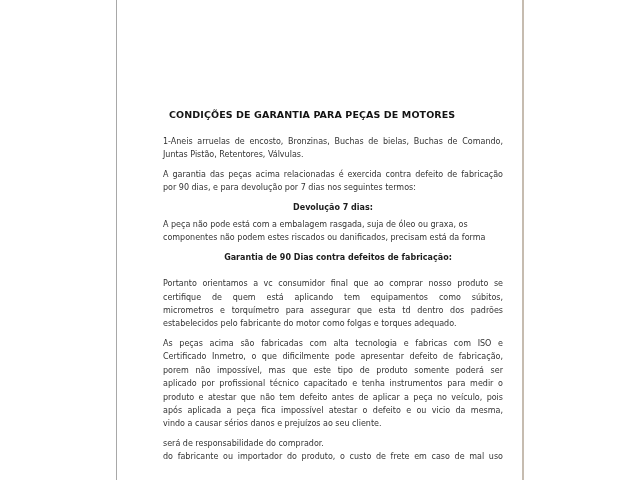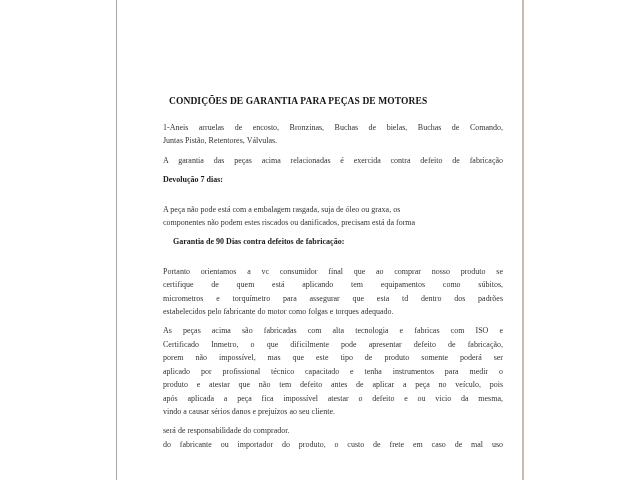--- a/index.html
+++ b/index.html
@@ -25,50 +25,50 @@
     background: #a8a8a8;
   }
   .rule-right {
     left: 522px;
     width: 2px;
     background: #c6bcb0;
   }
   .doc {
     position: absolute;
     left: 163px;
-    top: 94px;
+    top: 108px;
     width: 340px;
     color: #333333;
     font-size: 8px;
-    font-family: Liberation Serif, serif;
   }
   .title {
     font-weight: bold;
     font-size: 9.5px;
     line-height: 14px;
     color: #141414;
     padding-left: 6px;
     margin: 0 0 13px 0;
     white-space: nowrap;
     letter-spacing: 0.1px;
   }
   .blk {
     margin-top: 6px;
   }
   .blk.tight {
-    margin-top: 16px;
+    margin-top: 4px;
   }
   .blk.gap-after {
     margin-bottom: 13px;
   }
   .heading {
     font-weight: bold;
     color: #1c1c1c;
     line-height: 13.4px;
     white-space: nowrap;
+    text-align: center;
   }
   .heading.indent {
     padding-left: 10px;
   }
   .ln {
     line-height: 13.4px;
     white-space: nowrap;
   }
   .ln.just {
     white-space: normal;
@@ -84,20 +84,21 @@
 
 <div class="doc">
   <div class="title">CONDIÇÕES DE GARANTIA PARA PEÇAS DE MOTORES</div>
   <div>
       <div class="blk paragraph">
         <div class="ln just">1-Aneis arruelas de encosto, Bronzinas, Buchas de bielas, Buchas de Comando,</div>
         <div class="ln">Juntas Pistão, Retentores, Válvulas.</div>
       </div>
       <div class="blk paragraph">
         <div class="ln just">A garantia das peças acima relacionadas é exercida contra defeito de fabricação</div>
+        <div class="ln">por 90 dias, e para devolução por 7 dias nos seguintes termos:</div>
       </div>
       <div class="blk heading">Devolução 7 dias:</div>
       <div class="blk tight paragraph">
         <div class="ln">A peça não pode está com a embalagem rasgada, suja de óleo ou graxa, os</div>
         <div class="ln">componentes não podem estes riscados ou danificados, precisam está da forma</div>
       </div>
       <div class="blk gap-after heading indent">Garantia de 90 Dias contra defeitos de fabricação:</div>
       <div class="blk tight paragraph">
         <div class="ln just">Portanto orientamos a vc consumidor final que ao comprar nosso produto se</div>
         <div class="ln just">certifique de quem está aplicando tem equipamentos como súbitos,</div>

